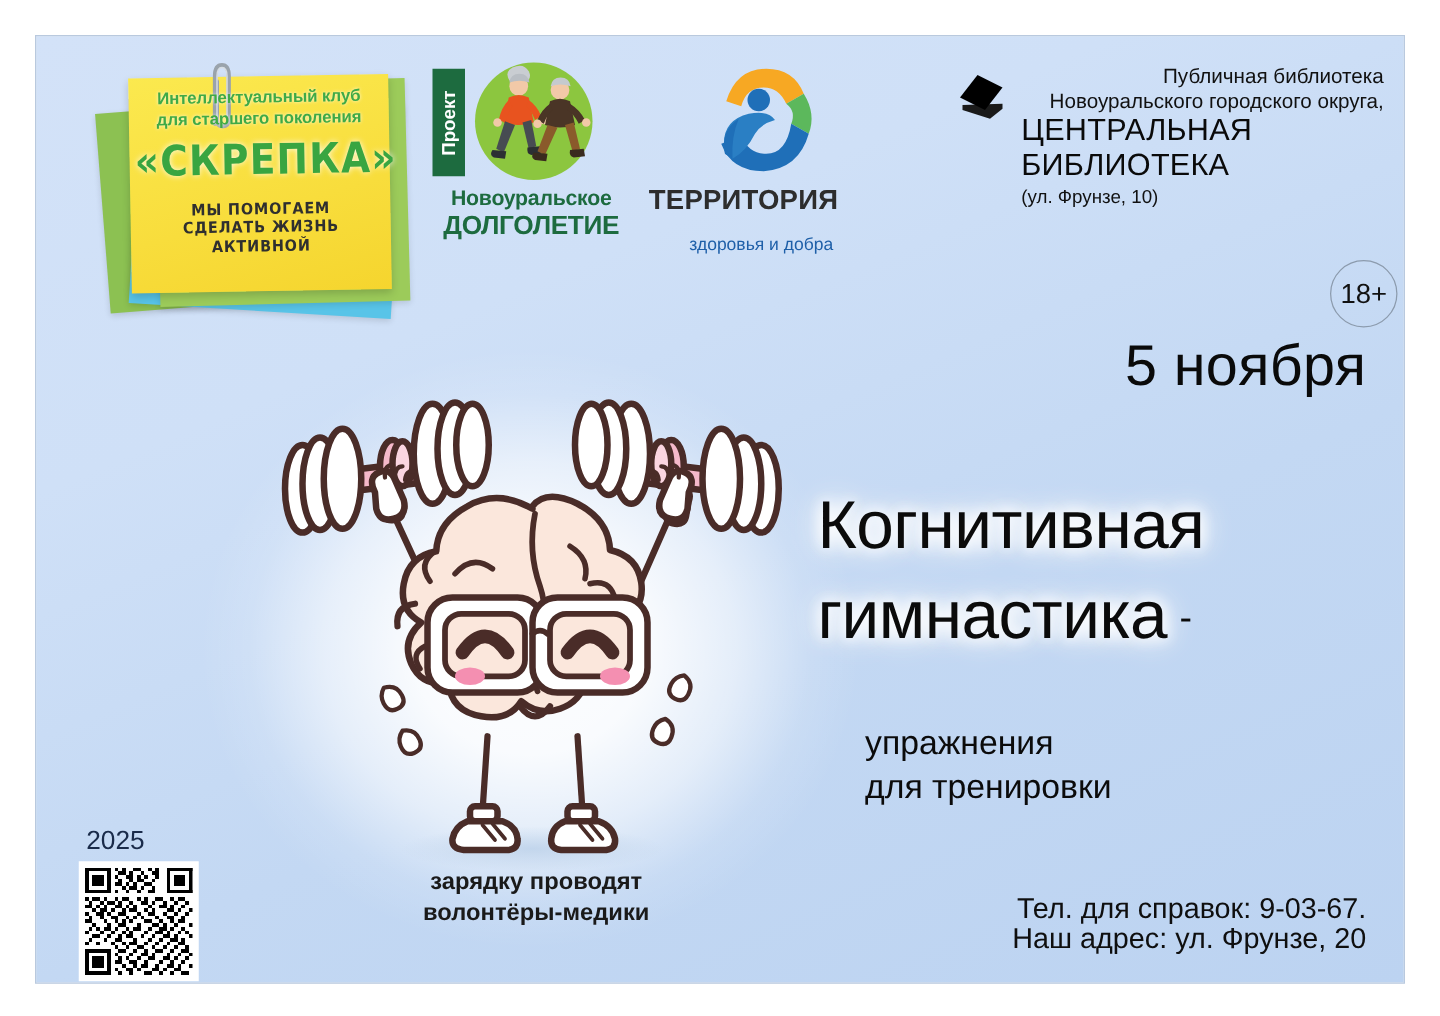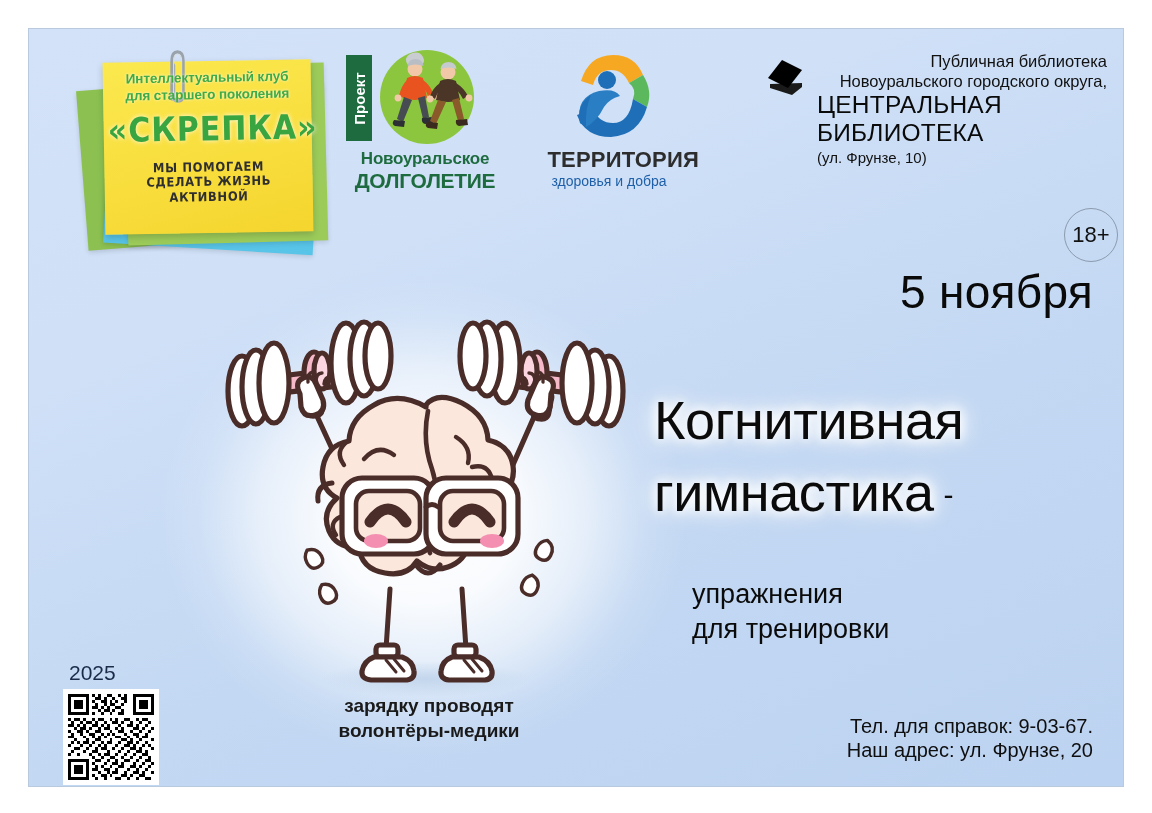--- a/index.html
+++ b/index.html
@@ -170,29 +170,29 @@
     position: absolute;
     left: 490px;
     top: 18px;
     width: 180px;
     height: 155px;
   }
   #terr-mark { position: absolute; left: 44px; top: 0px; width: 94px; height: 98px; }
   .terr-t1 {
     position: absolute;
     left: 0; top: 100px; width: 180px;
-    text-align: right;
+    text-align: left;
     color: #2d2d2d;
     font-size: 22px;
     font-weight: 800;
     letter-spacing: 0.2px;
   }
   .terr-t2 {
     position: absolute;
-    left: 0; top: 126px; width: 180px;
+    left: 0; top: 140px; width: 180px;
     text-align: center;
     color: #1e5fa8;
     font-size: 14px;
     font-weight: 400;
   }
 
   
   #library-block {
     position: absolute;
     left: 735px;
@@ -344,21 +344,21 @@
 
   
   #contact-block {
     position: absolute;
     right: 30px;
     top: 685px;
     text-align: right;
   }
   .contact-line {
     color: #0f0f0f;
-    font-size: 20px;
+    font-size: 23px;
     line-height: 24px;
     white-space: nowrap;
   }
 </style>
 </head>
 <body>
 
 <div id="poster-frame">
 
   <div id="skrepka-logo">

